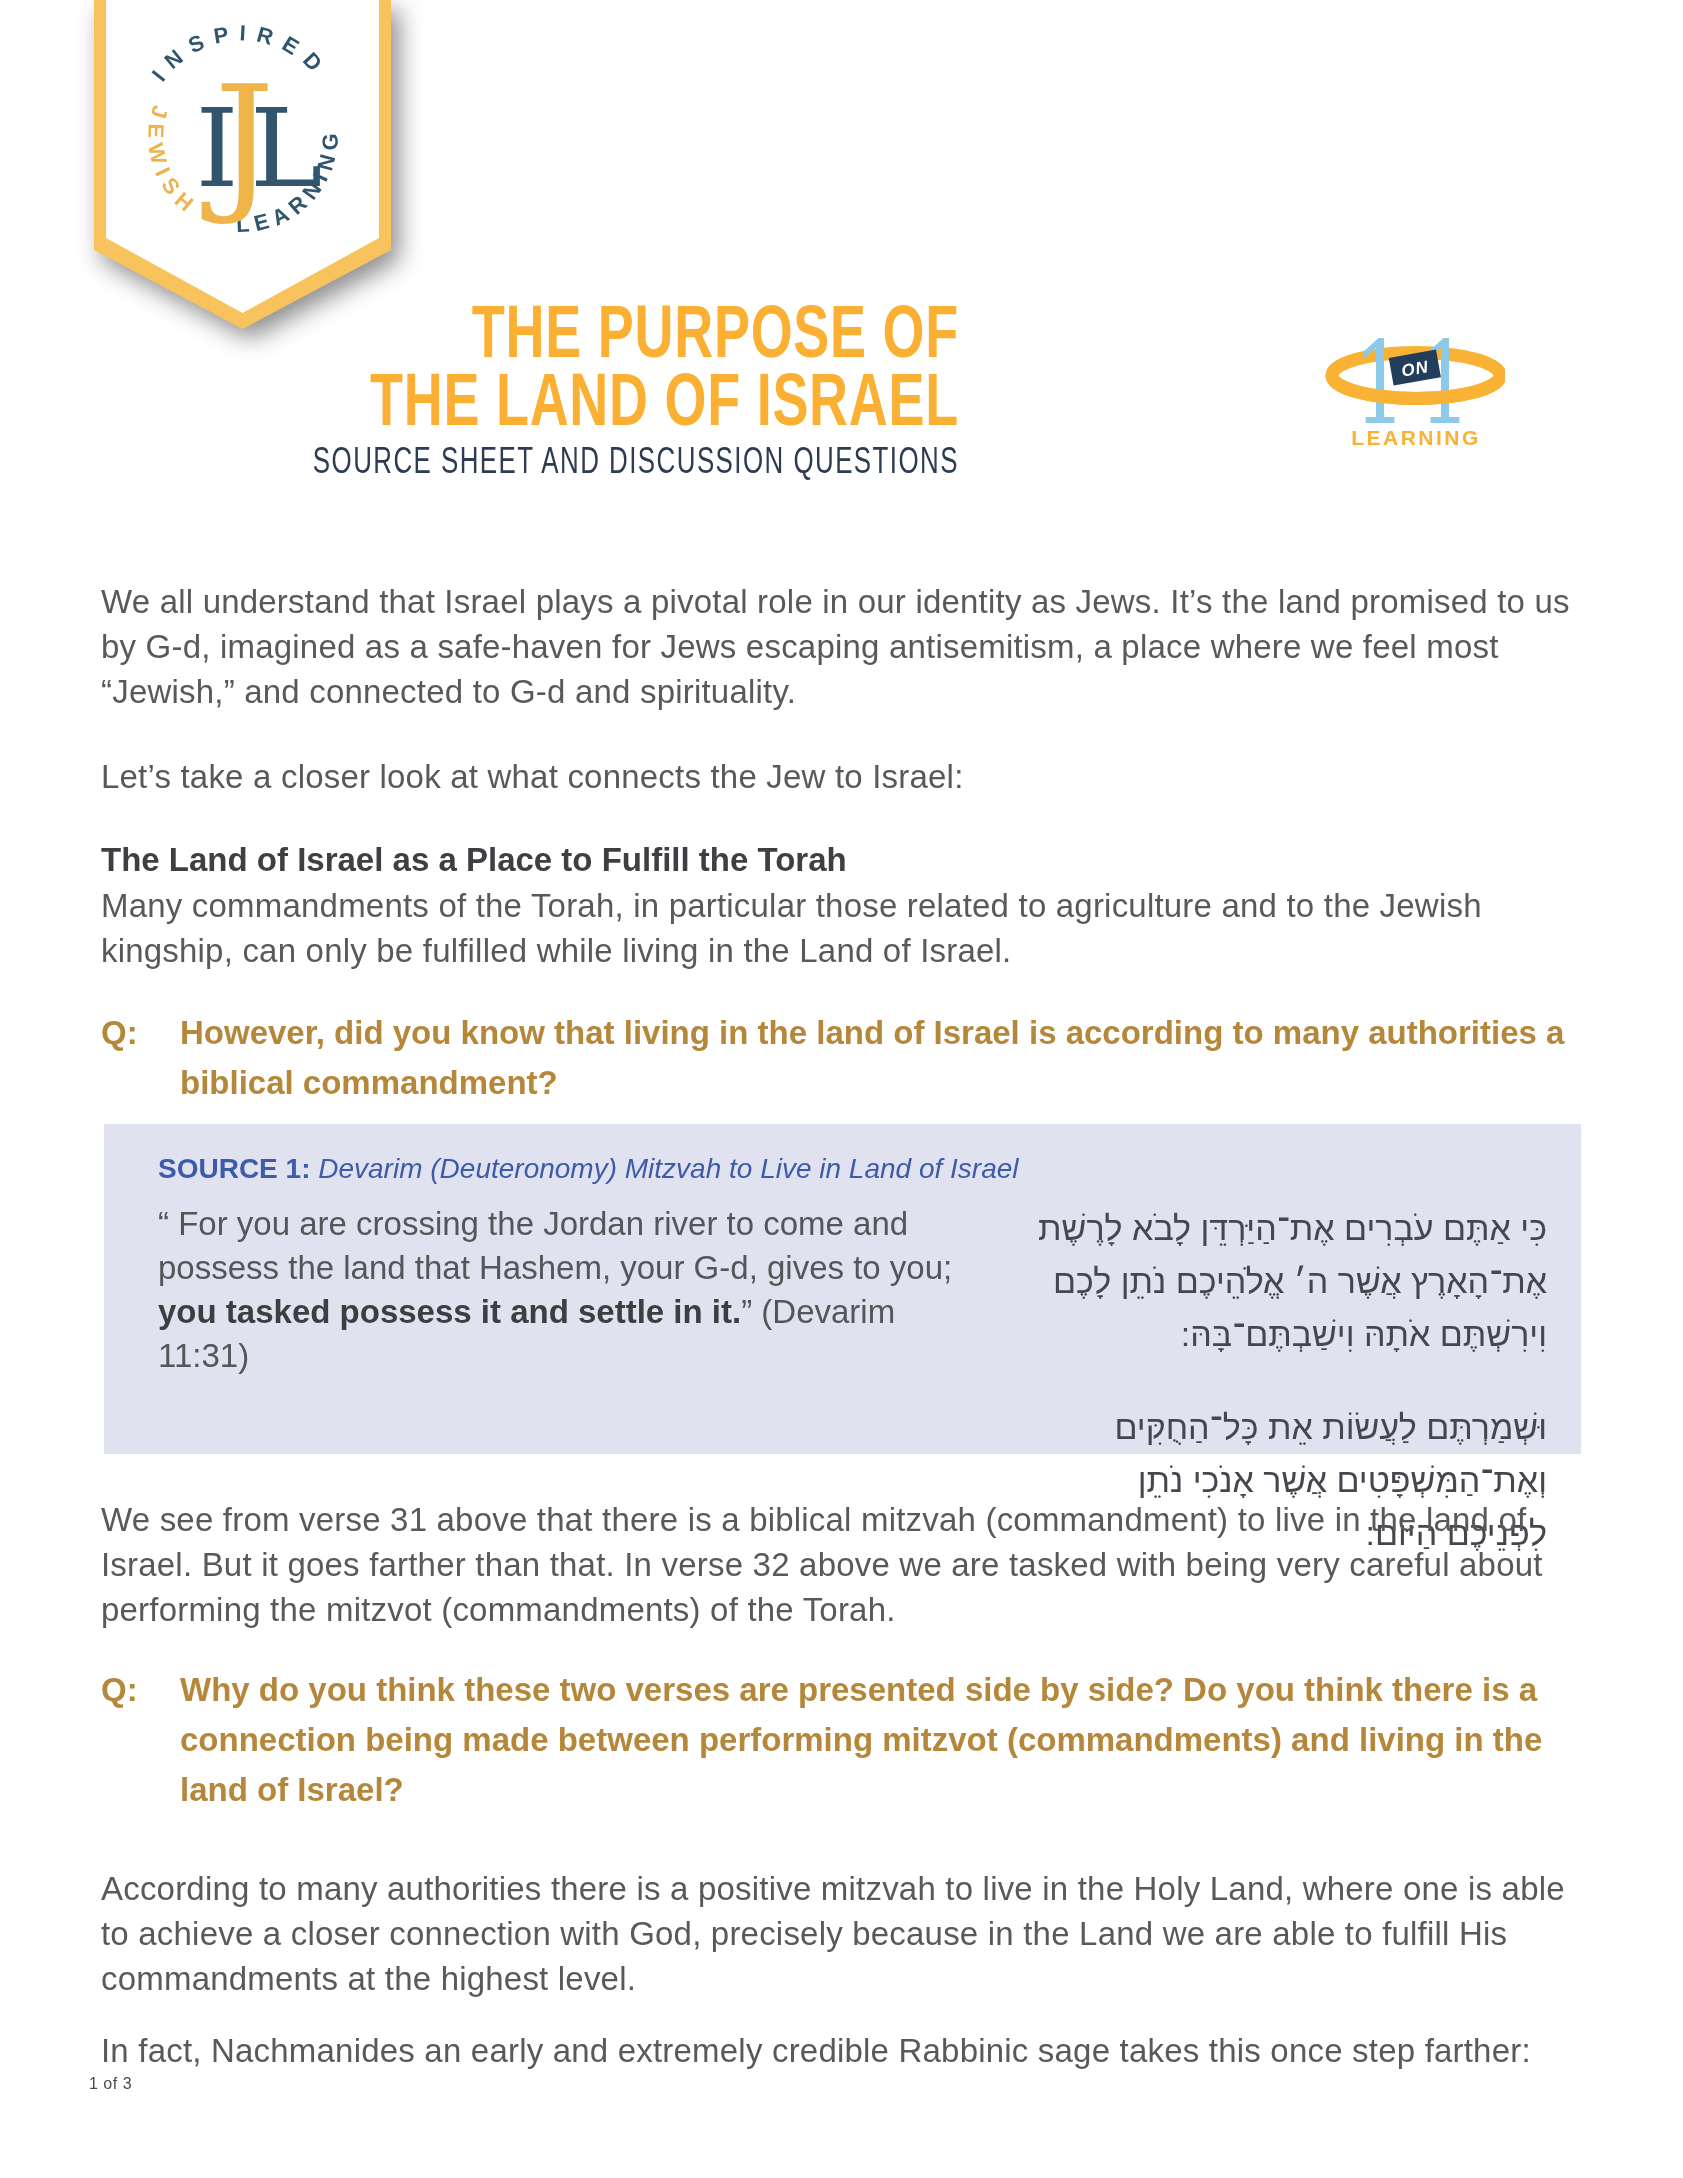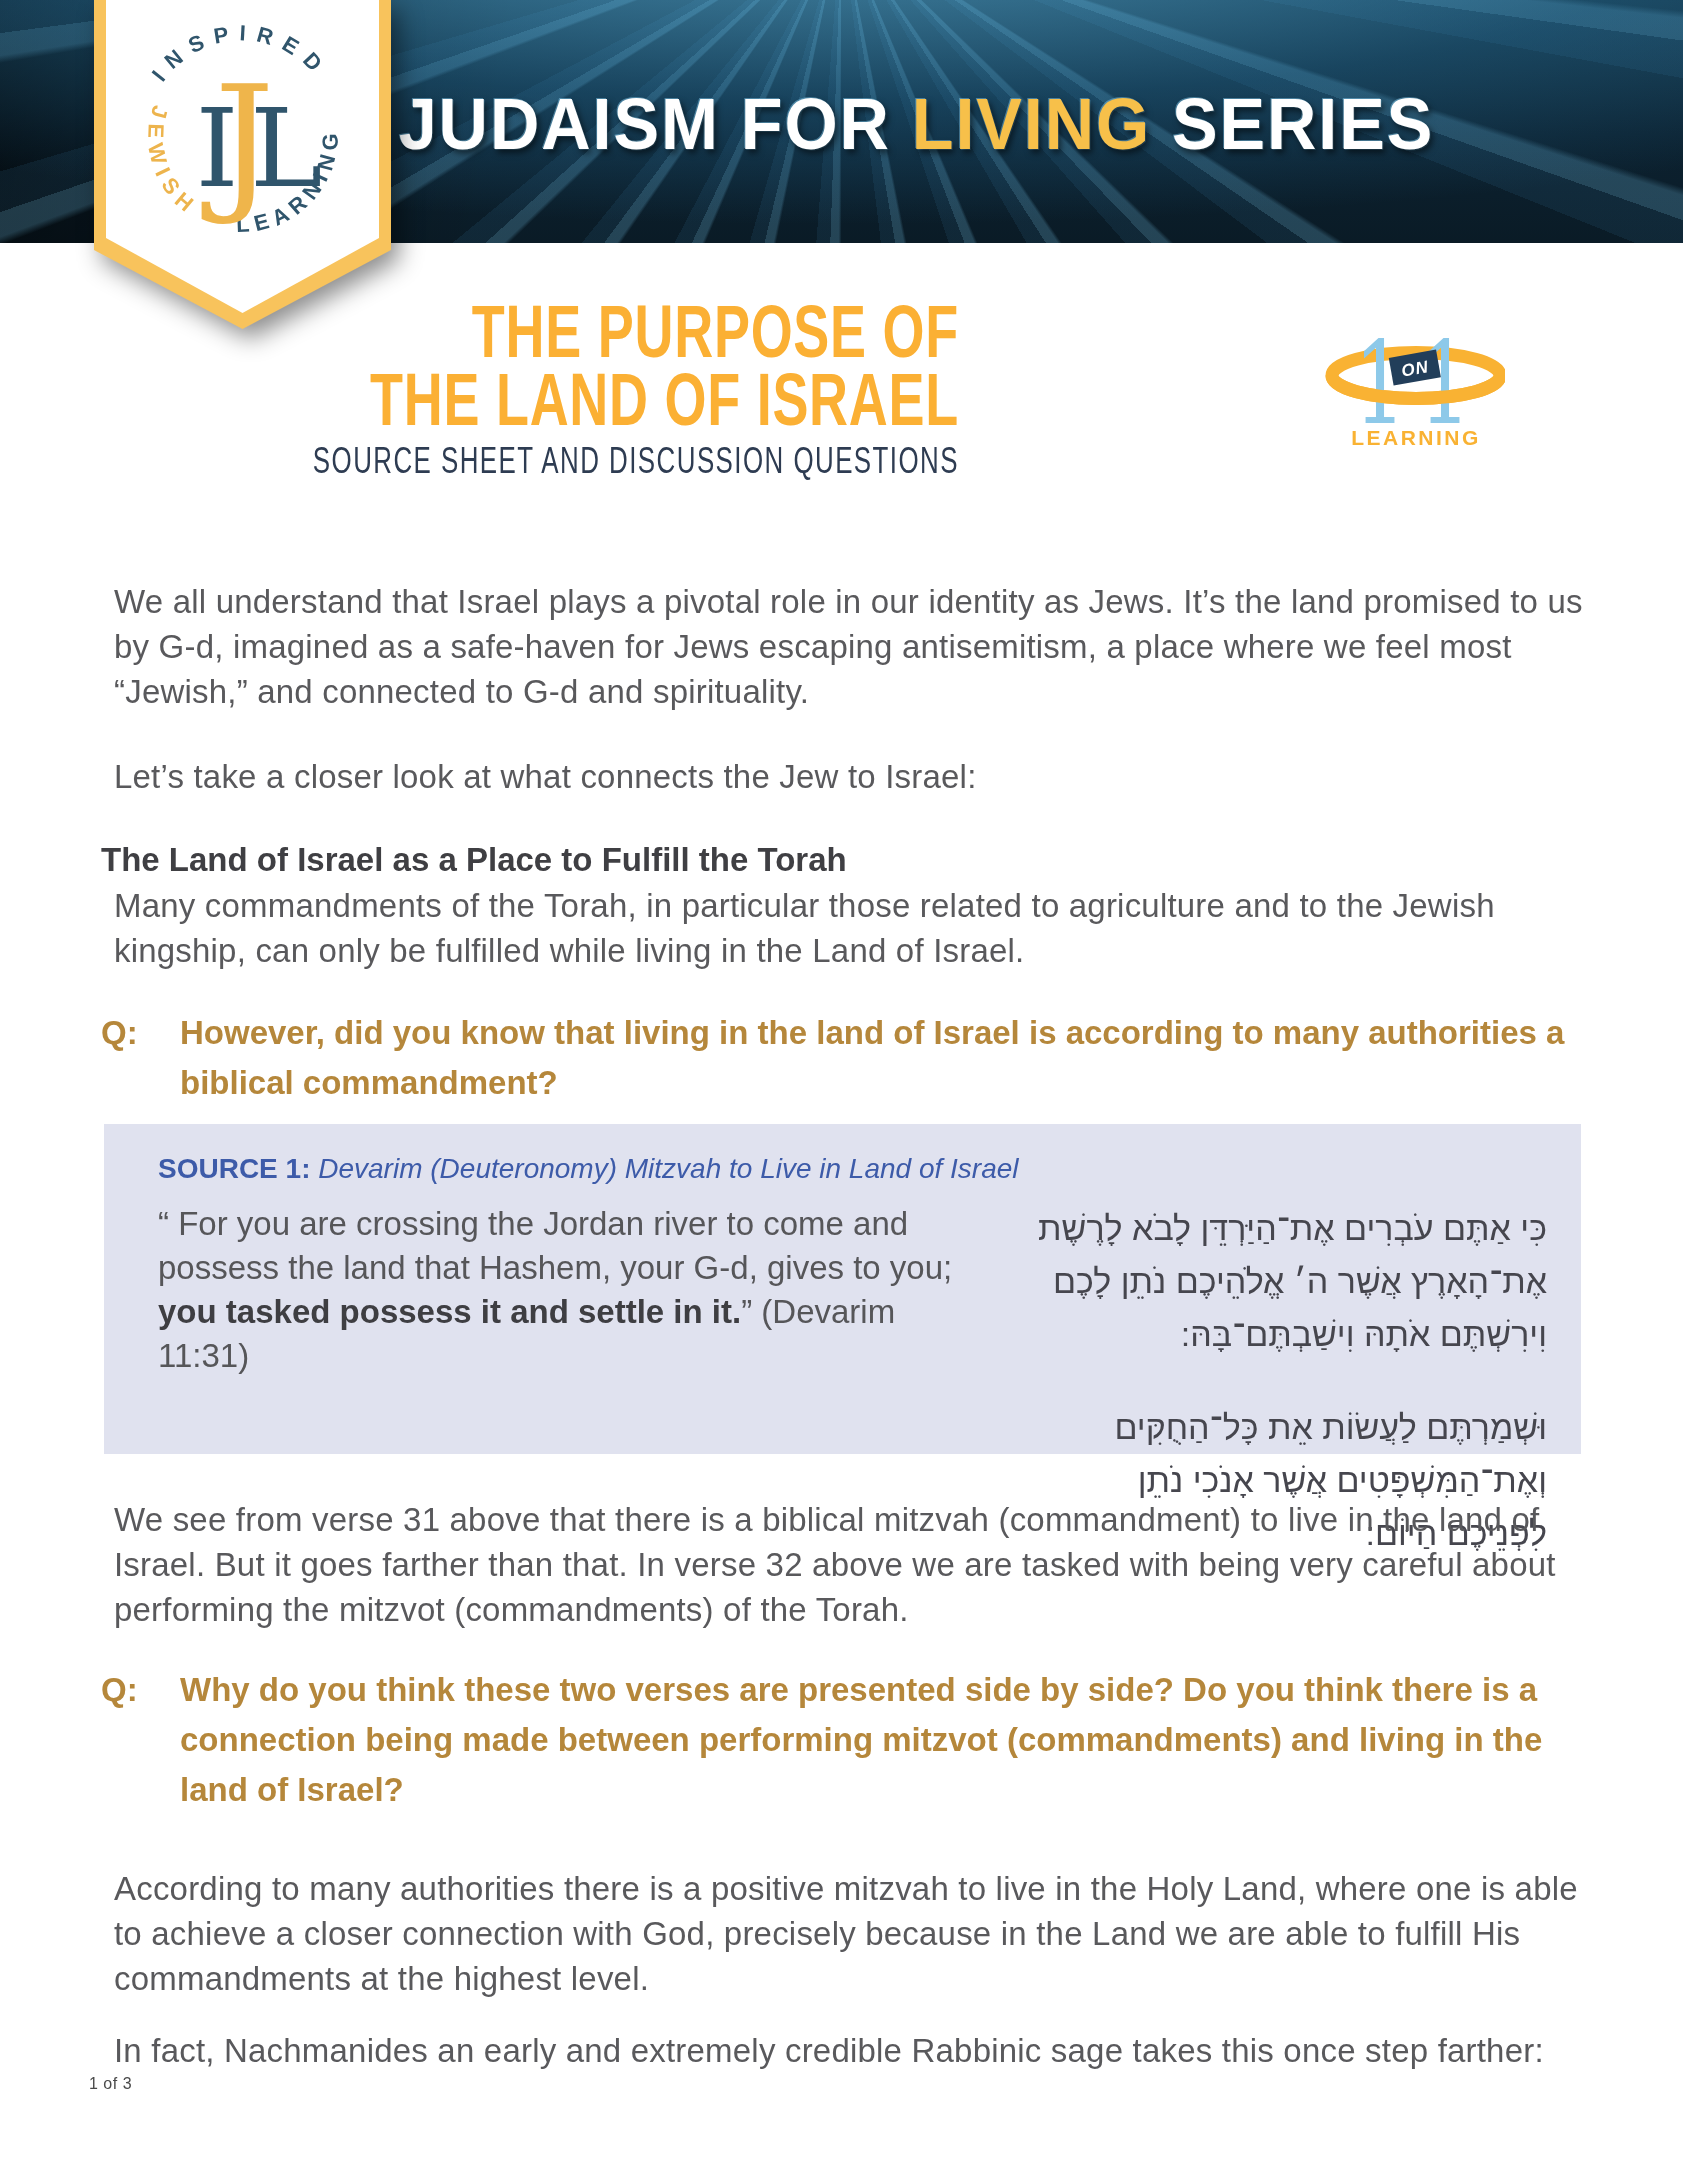--- a/index.html
+++ b/index.html
@@ -51,21 +51,21 @@
   }
   .doc-title .t-sub{
     margin-top:9px;font-size:36px;font-weight:400;color:#2E3C52;letter-spacing:2px;line-height:38px;
     transform:scaleX(.72);transform-origin:50% 50%;white-space:nowrap;
   }
 
   
   .logo-1on1{position:absolute;left:1325px;top:320px;width:180px;height:131px;}
 
   
-  .b{position:absolute;left:114px;width:1485px;font-size:33px;line-height:45px;color:#59595C;letter-spacing:0.2px;}
+  .b{position:absolute;left:101px;width:1485px;font-size:33px;line-height:45px;color:#59595C;letter-spacing:0.2px;}
   .b strong,.h-bold{color:#3F3F43;}
   .h-bold{position:absolute;left:101px;width:1485px;font-size:33px;line-height:45px;font-weight:700;}
   .q{position:absolute;left:101px;width:1465px;display:flex;color:#B5873B;font-weight:700;font-size:33px;line-height:50px;}
   .q .q-label{width:79px;flex:0 0 79px;}
   .q .q-text{flex:1;}
 
   
   .source-box{
     position:absolute;left:104px;top:1124px;width:1477px;height:330px;background:#E0E2EF;
     box-sizing:border-box;padding:24px 34px 20px 54px;
@@ -82,23 +82,20 @@
   .src-he .blk2{margin-top:40px;}
 
   .footer{position:absolute;left:89px;top:2075px;width:1477px;text-align:left;
           font-size:16px;color:#4A4A4A;letter-spacing:0.5px;}
 </style>
 </head>
 <body>
 
 <div class="page">
 
-  <div class="banner">
-    <div class="series-title"><span>JUDAISM FOR </span><span class="gold">LIVING</span><span> SERIES</span></div>
-  </div>
 
   <div class="badge">
     <div class="gold-shape"></div>
     <div class="white-shape"></div>
     <svg viewBox="0 0 300 300">
       <defs>
         <path id="arcTop" d="M 46,132 A 104,104 0 0 1 252,128" fill="none"></path>
         <path id="arcLeft" d="M 62,92 A 104,104 0 0 0 112,243" fill="none"></path>
         <path id="arcBottom" d="M 118,245 A 104,104 0 0 0 248,110" fill="none"></path>
       </defs>

